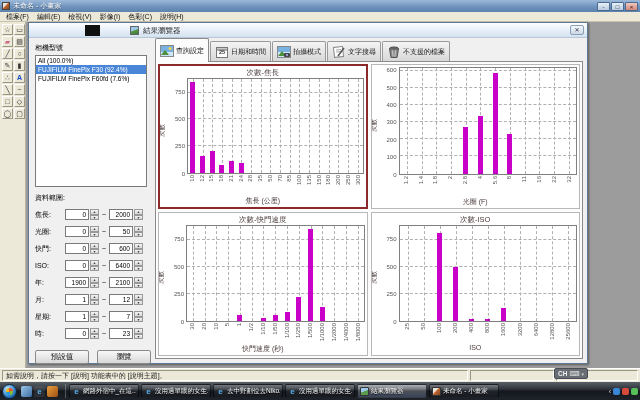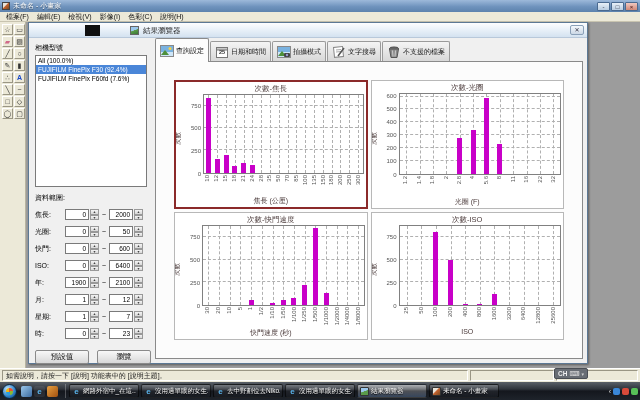--- a/index.html
+++ b/index.html
@@ -69,21 +69,21 @@
   .tab { display:flex; align-items:center; gap:2px; padding:2px 4px; height:21px;
     background:linear-gradient(180deg,#f4f4f4,#d6d6d6); border:1px solid #9a9a9a; border-bottom:none;
     border-radius:2px 2px 0 0; margin-right:1px; }
   .tab.active { height:24px; background:#fcfcfc; border-color:#8a8a8a; position:relative; z-index:2; }
   .tab-label { font-size:7px; color:#111; white-space:nowrap; }
   .tab-icon { width:14px; height:12px; position:relative; flex:none; }
   .tab-icon svg { display:block; }
   .cal-num { position:absolute; left:0; top:3px; width:14px; text-align:center; font-size:5.5px; font-weight:bold; color:#333; }
 
   .tabpage { position:absolute; left:0; top:24px; right:0; bottom:0; background:#fcfcfc;
-    border:1px solid #8a8a8a; margin-top:-1px; padding:18px; }
+    border:1px solid #8a8a8a; margin-top:-1px; padding:2px; }
   .charts-grid { display:grid; grid-template-columns:1fr 1fr; grid-template-rows:1fr 1fr; gap:3px; width:100%; height:100%; }
   .chart-tile { background:#fff; border:1px solid #b8b8b8; padding:2px; display:flex; flex-direction:column; overflow:hidden; }
   .chart-tile.highlighted { border:2px solid #8b2a2a; }
   .c-title { height:10px; text-align:center; font-size:7.5px; color:#4a3a3a; flex:none; }
   .c-body { flex:1; display:flex; min-height:0; }
   .c-ylab { width:9px; position:relative; flex:none; }
   .c-ylab span { position:absolute; left:-6px; top:50%; transform:rotate(-90deg); transform-origin:center;
     font-size:6.5px; color:#4a3a3a; white-space:nowrap; }
   .c-yticks { width:16px; position:relative; flex:none; }
   .c-yticks span { position:absolute; right:2px; font-size:6px; color:#555; line-height:6px; }
@@ -485,21 +485,20 @@
                     <span>250</span>
                   </div>
                   <div class="x-slot">
                     <span>300</span>
                   </div>
                 </div>
               </div>
               <div class="c-xtitle">焦長 (公厘)</div>
             </div>
             <div class="chart-tile">
-              <div class="c-title">次數-光圈</div>
               <div class="c-body">
                 <div class="c-ylab">
                   <span>次數</span>
                 </div>
                 <div class="c-yticks">
                   <span style="bottom: calc(0% - 3px);">0</span>
                   <span style="bottom: calc(16.129% - 3px);">100</span>
                   <span style="bottom: calc(32.2581% - 3px);">200</span>
                   <span style="bottom: calc(48.3871% - 3px);">300</span>
                   <span style="bottom: calc(64.5161% - 3px);">400</span>

